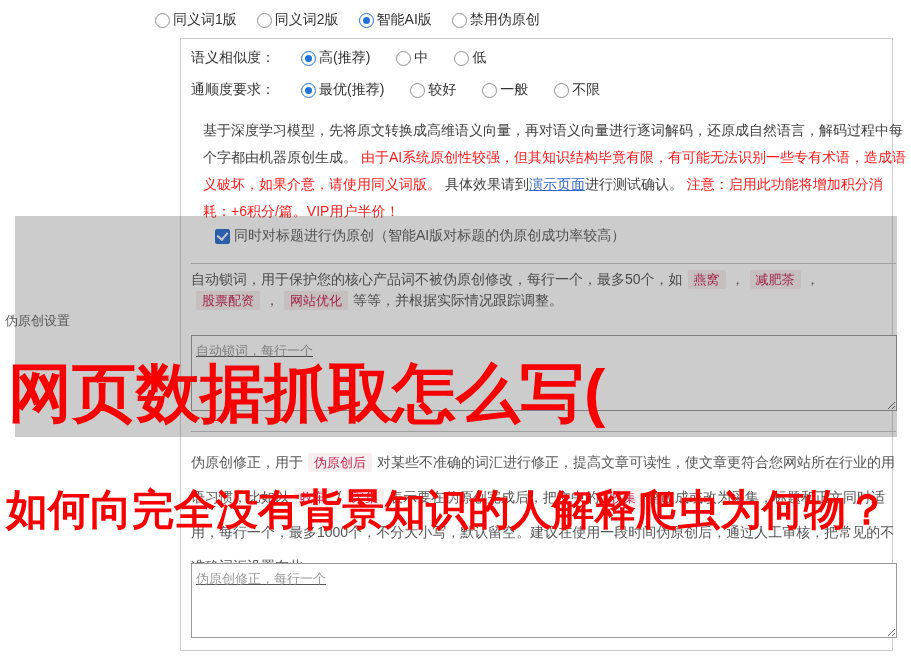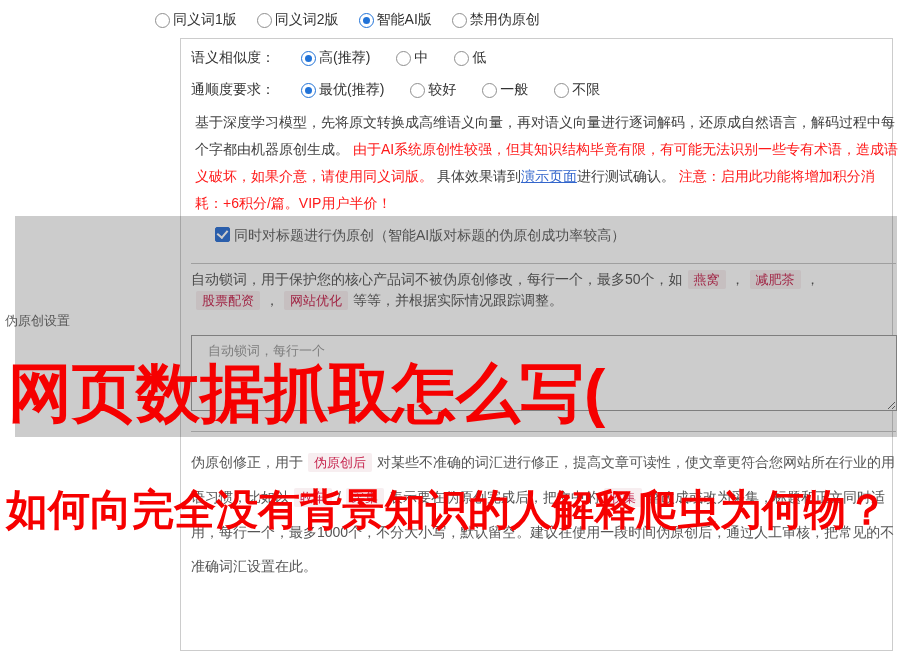--- a/index.html
+++ b/index.html
@@ -15,45 +15,45 @@
   .radio.sel::after{content:"";width:7px;height:7px;border-radius:50%;background:#2173d8;}
 
   
   .panel{position:absolute;left:180px;top:38px;width:713px;height:613px;
          border:1px solid #ccc;background:#fff;box-sizing:border-box;}
   .form-row{position:absolute;left:10px;display:flex;align-items:center;gap:26px;font-size:14px;color:#333;}
   .form-row .rl{color:#333;}
   .row-sim{top:10px;}
   .row-flu{top:42px;}
 
-  .desc{position:absolute;left:10px;top:66px;width:706px;margin:4px;font-size:14px;
+  .desc{position:absolute;left:10px;top:66px;width:706px;margin:12px;font-size:14px;
         line-height:27px;color:#404040;}
   .red-text{color:#fe1a1a;}
   .demo-link{color:#3366cc;text-decoration:underline;cursor:pointer;}
 
-  .checkbox-row{position:absolute;left:10px;top:188px;display:flex;align-items:flex-start;gap:4px;
+  .checkbox-row{position:absolute;left:10px;top:188px;display:flex;align-items:center;gap:4px;
                 font-size:14px;color:#5e5e5e;cursor:pointer;padding-left:24px;}
   .checkbox{width:13px;height:13px;background:#2b6fd4;border:1px solid #2b6fd4;border-radius:2px;
             position:relative;flex:0 0 auto;}
   .checkbox::after{content:"";position:absolute;left:3px;top:0px;width:5px;height:8px;
             border:solid #fff;border-width:0 2px 2px 0;transform:rotate(40deg);}
 
   .divider{position:absolute;left:10px;width:705px;border-top:1px solid #c4c4c4;}
   .d1{top:224px;}
   .d2{top:392px;}
 
   .lock-para{position:absolute;left:10px;top:230px;width:706px;margin:0;font-size:14px;
              line-height:20px;color:#555;}
   .corr-para{position:absolute;left:10px;top:406px;width:712px;margin:0;font-size:14px;
              line-height:34px;color:#555;}
   .tag{color:#c7254e;background:#f7eef0;padding:2px 6px;margin:0 5px;border-radius:2px;font-size:13px;white-space:nowrap;}
 
   .ta{position:absolute;left:10px;width:706px;border:1px solid #999;background:#fff;
       box-sizing:border-box;font-family:"Liberation Sans","DejaVu Sans",sans-serif;
-      font-size:13px;color:#555;padding:6px 16px;resize:vertical;}
+      font-size:13px;color:#555;padding:6px 4px;resize:vertical;text-decoration:underline;}
   .ta::placeholder{color:#9a9a9a;opacity:1;}
   .ta1{top:296px;height:76px;}
   .ta2{top:524px;height:75px;}
 
   
   .row-label{position:absolute;left:5px;top:312px;font-size:13px;color:#666;}
 
   
   .gray-overlay{position:absolute;left:15px;top:216px;width:882px;height:221px;
                 background:rgba(40,40,40,0.24);z-index:5;}
@@ -136,20 +136,21 @@
     <div class="divider d1"></div>
 
     <p class="lock-para"><span>自动锁词，用于保护您的核心产品词不被伪原创修改，每行一个，最多50个，如</span><span class="tag">燕窝</span><span>，</span><span class="tag">减肥茶</span><span>，</span><span class="tag">股票配资</span><span>，</span><span class="tag">网站优化</span><span>等等，并根据实际情况跟踪调整。</span></p>
 
     <textarea class="ta ta1" placeholder="自动锁词，每行一个" style=""></textarea>
 
     <div class="divider d2"></div>
 
     <p class="corr-para"><span>伪原创修正，用于</span><span class="tag">伪原创后</span><span>对某些不准确的词汇进行修正，提高文章可读性，使文章更符合您网站所在行业的用语习惯，比如以</span><span class="tag">收车</span><span>/</span><span class="tag">采集</span><span>表示要在伪原创完成后，把文中的</span><span class="tag">收集</span><span>整改成或改为采集，标题和正文同时适用，每行一个，最多1000个，不分大小写，默认留空。建议在使用一段时间伪原创后，通过人工审核，把常见的不准确词汇设置在此。</span></p>
 
+    <textarea class="ta ta2" placeholder="伪原创修正，每行一个" style=""></textarea>
   </div>
 
   <div class="row-label">伪原创设置</div>
 
   <div class="gray-overlay"></div>
 
   <div class="red-line red1">网页数据抓取怎么写(</div>
   <div class="red-line red2">如何向完全没有背景知识的人解释爬虫为何物？</div>
 
 </div>

